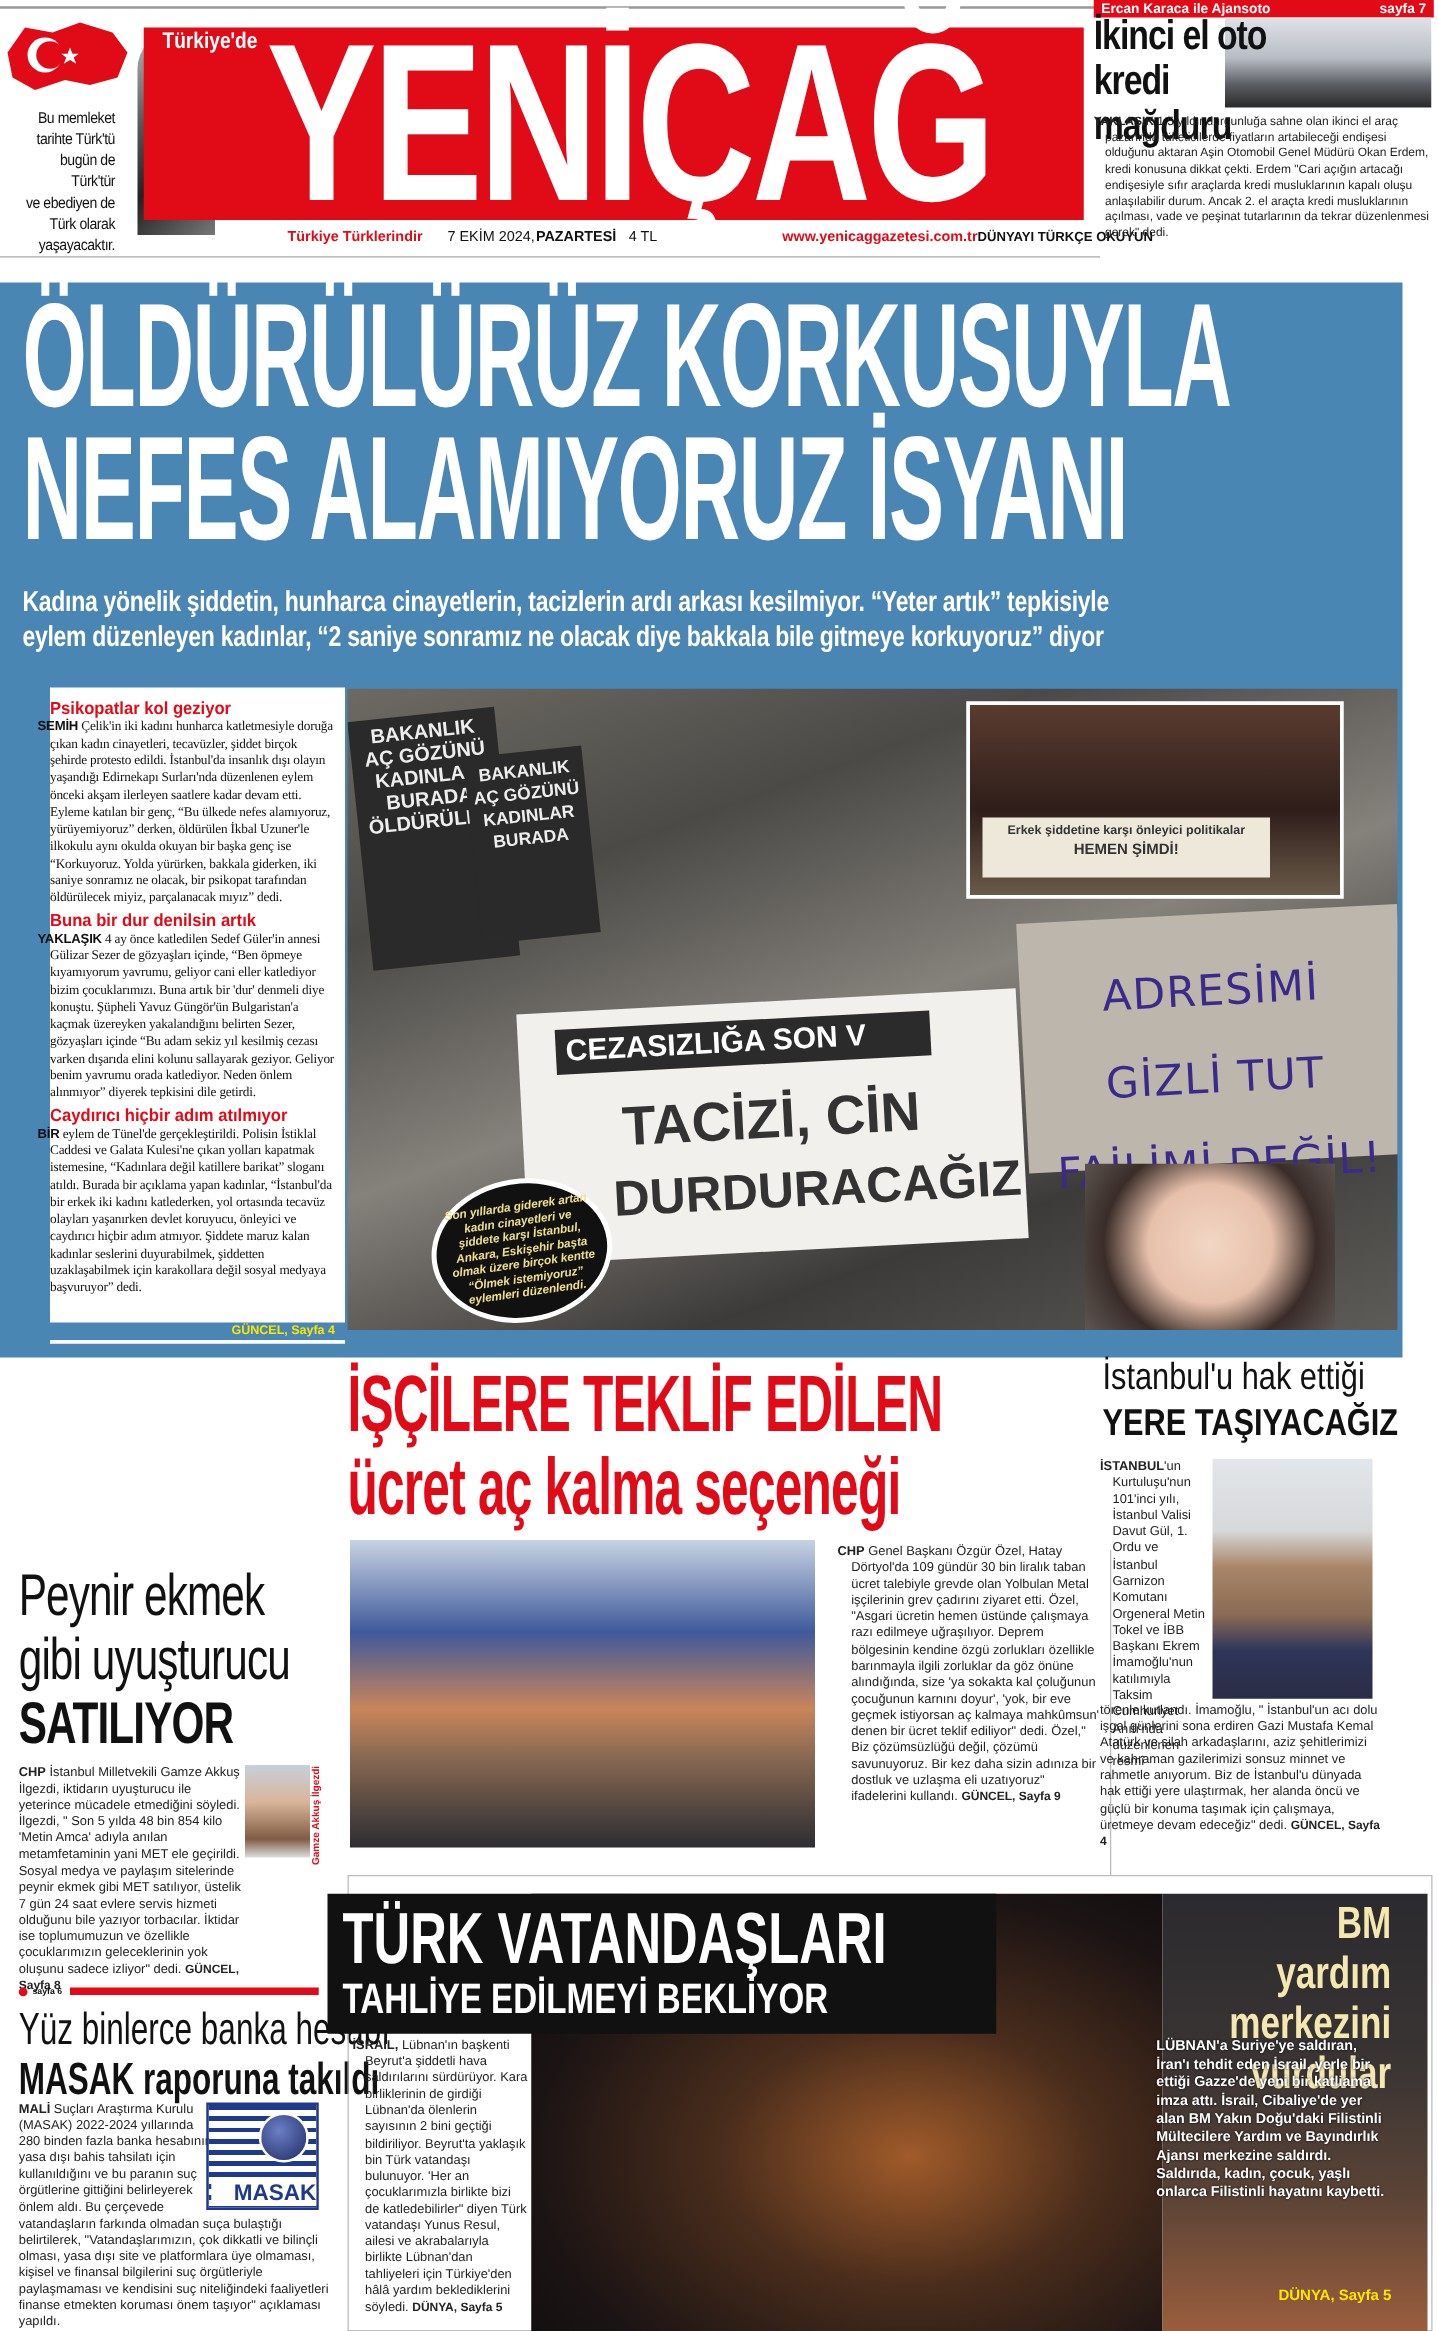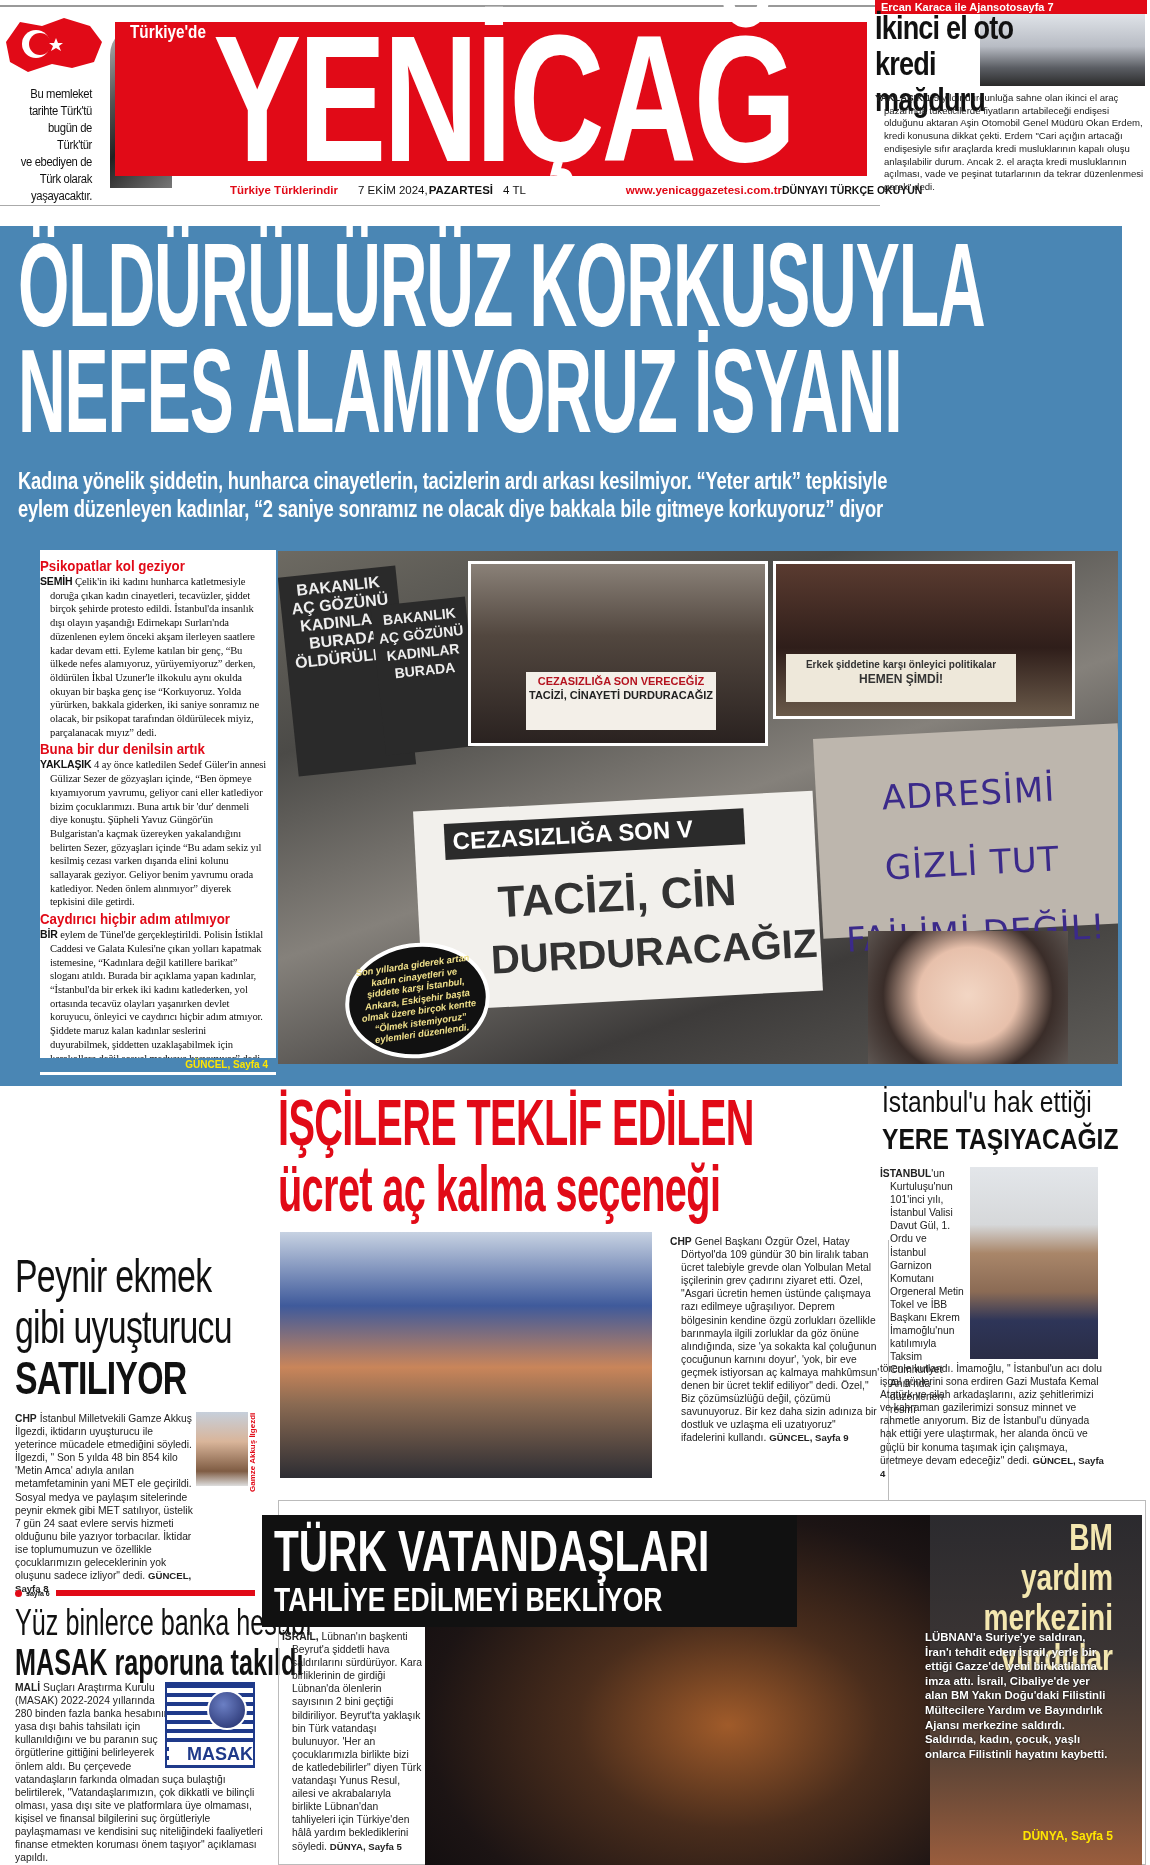--- a/index.html
+++ b/index.html
@@ -12,32 +12,32 @@
 #flag{left:2px;top:12px;width:105px;height:62px}
 #motto{left:4px;top:86px;width:88px;text-align:right;font-size:12.5px;line-height:17px;letter-spacing:-.4px;color:#111;transform:scaleX(.9);transform-origin:right}
 #ataturk{left:110px;top:25px;width:62px;height:163px;background:linear-gradient(135deg,#bbb 0%,#555 35%,#222 60%,#777 100%);border-radius:30px 30px 0 0}
 #logo-box{left:115px;top:22px;width:752px;height:154px;background:#e10a17}
 #logo-sub{left:130px;top:22px;font-size:18px;font-weight:bold;color:#fff;transform:scaleX(.85);transform-origin:left}
 #logo{left:120px;top:24px;width:745px;height:150px;font-size:176px;line-height:150px;font-weight:900;color:#fff;text-align:center;letter-spacing:-4px;transform:scaleX(.75) scaleY(1.02);transform-origin:center;white-space:nowrap}
 #meta-row{left:230px;top:182px;width:640px;height:16px;font-size:11.5px;display:flex;align-items:center;white-space:nowrap}
 #meta-row .red{color:#e10a17;font-weight:bold}
 #mottoline{left:0;top:205px;width:880px;height:1px;background:#aaa}
 
-#tr-bar{left:875px;top:0;width:272px;height:14px;background:#e10a17;color:#fff;font-size:11px;font-weight:bold;display:flex;justify-content:flex-start;padding:0 6px;line-height:14px}
+#tr-bar{left:875px;top:0;width:272px;height:14px;background:#e10a17;color:#fff;font-size:11px;font-weight:bold;display:flex;justify-content:space-between;padding:0 6px;line-height:14px}
 #tr-photo{left:980px;top:14px;width:165px;height:72px;background:linear-gradient(180deg,#dfe3e8 0%,#b8bcc4 45%,#5a5d63 75%,#2a2a2a 100%)}
 #tr-head{left:875px;top:10px;width:200px;font-size:33px;line-height:36px;font-weight:bold;color:#111;letter-spacing:-1px;transform:scaleX(.82);transform-origin:left}
 #tr-body{left:875px;top:92px;width:272px;font-size:9.6px;line-height:12.7px;color:#222;text-indent:-9px;padding-left:9px}
 
 #blue{left:0;top:226px;width:1122px;height:860px;background:#4a86b4}
 #h1{left:18px;top:232px;width:1100px;font-size:118px;line-height:106px;font-weight:900;color:#fff;white-space:nowrap;transform:scaleX(.56);transform-origin:left;letter-spacing:-2px}
 #h1 div{height:106px}
 #deck{left:18px;top:467px;width:1110px;font-size:23px;line-height:28px;font-weight:bold;color:#fff;white-space:nowrap;transform:scaleX(.8);transform-origin:left;letter-spacing:-.3px}
 #leftcol{left:40px;top:550px;width:236px;height:525px;background:#fff}
 .subh{color:#e10a17;font-weight:bold;font-size:14px;line-height:17px;margin-top:2px;transform:scaleX(.95);transform-origin:left;white-space:nowrap}
-.lc-body{font-size:10.6px;line-height:13.7px;color:#111;padding-left:10px;text-indent:-10px;letter-spacing:-.15px}
+.lc-body{font-size:10.6px;line-height:13.7px;color:#111;padding-left:0;text-indent:-10px;letter-spacing:-.15px}
 .lc-body b{font-family:"Liberation Sans",sans-serif;font-size:10.5px}
 #lc-ref{left:40px;top:1058px;width:236px;height:14px;text-align:right;font-size:10px;font-weight:bold;color:#ffe600;background:#4a86b4;padding-right:8px;line-height:14px}
 #photo-main{left:278px;top:551px;width:840px;height:513px;background:linear-gradient(160deg,#6d6a62 0%,#4b4a47 25%,#85817b 50%,#3d3b3a 75%,#5e5c58 100%);overflow:hidden}
 .sign{position:absolute;background:#2a2a2a;color:#eee;font-weight:900;text-align:center;transform:rotate(-6deg);font-size:16px;line-height:18px;padding:6px 4px}
 #banner{position:absolute;left:140px;top:250px;width:400px;height:200px;background:#f2f0ec;transform:rotate(-3deg)}
 #banner .b1{position:absolute;left:30px;top:14px;width:300px;background:#2b2b2b;color:#fff;font-weight:900;font-size:24px;padding:4px 8px;white-space:nowrap}
 #banner .b2{position:absolute;left:80px;top:70px;font-weight:900;font-size:44px;color:#333;white-space:nowrap}
 #banner .b3{position:absolute;left:70px;top:130px;font-weight:900;font-size:40px;color:#333;white-space:nowrap}
 #inset1{position:absolute;left:190px;top:10px;width:300px;height:185px;background:linear-gradient(180deg,#8a8178 0%,#52473f 40%,#2a2220 100%);border:3px solid #fff}
 #inset1 .ib{position:absolute;left:55px;top:108px;width:190px;height:58px;background:#f3efe8;text-align:center;font-weight:900;font-size:11px;color:#222;line-height:14px;padding-top:2px}
@@ -161,26 +161,20 @@
     <div>BAKANLIK</div>
     <div>AÇ GÖZÜNÜ</div>
     <div>KADINLAR</div>
     <div>BURADA</div>
   </div>
   <div id="banner">
     <div class="b1">CEZASIZLIĞA SON V</div>
     <div class="b2">TACİZİ, CİN</div>
     <div class="b3">DURDURACAĞIZ</div>
   </div>
-  <div id="inset1">
-    <div class="ib">
-      <span>CEZASIZLIĞA SON VERECEĞİZ</span>
-      <div>TACİZİ, CİNAYETİ DURDURACAĞIZ</div>
-    </div>
-  </div>
   <div id="inset2">
     <div class="ib">
       <div>Erkek şiddetine karşı önleyici politikalar</div>
       <div style="font-size:12px">HEMEN ŞİMDİ!</div>
     </div>
   </div>
   <div id="placard">
     <div>
       <div>ADRESİMİ</div>
       <div>GİZLİ TUT</div>

